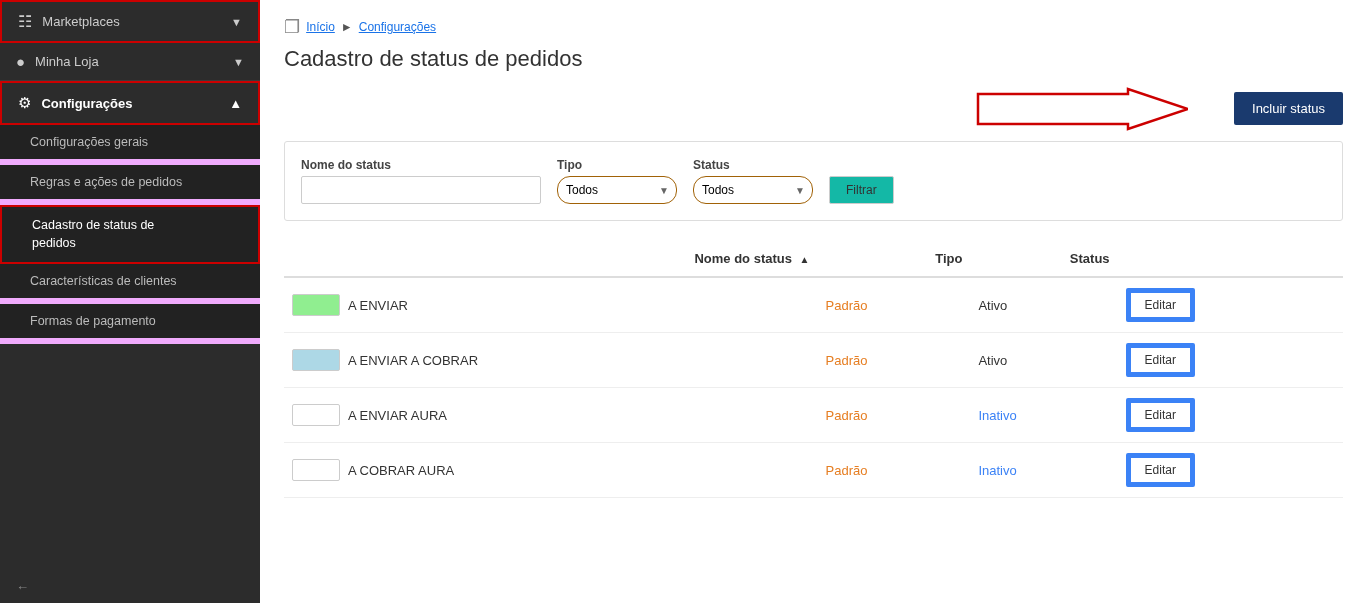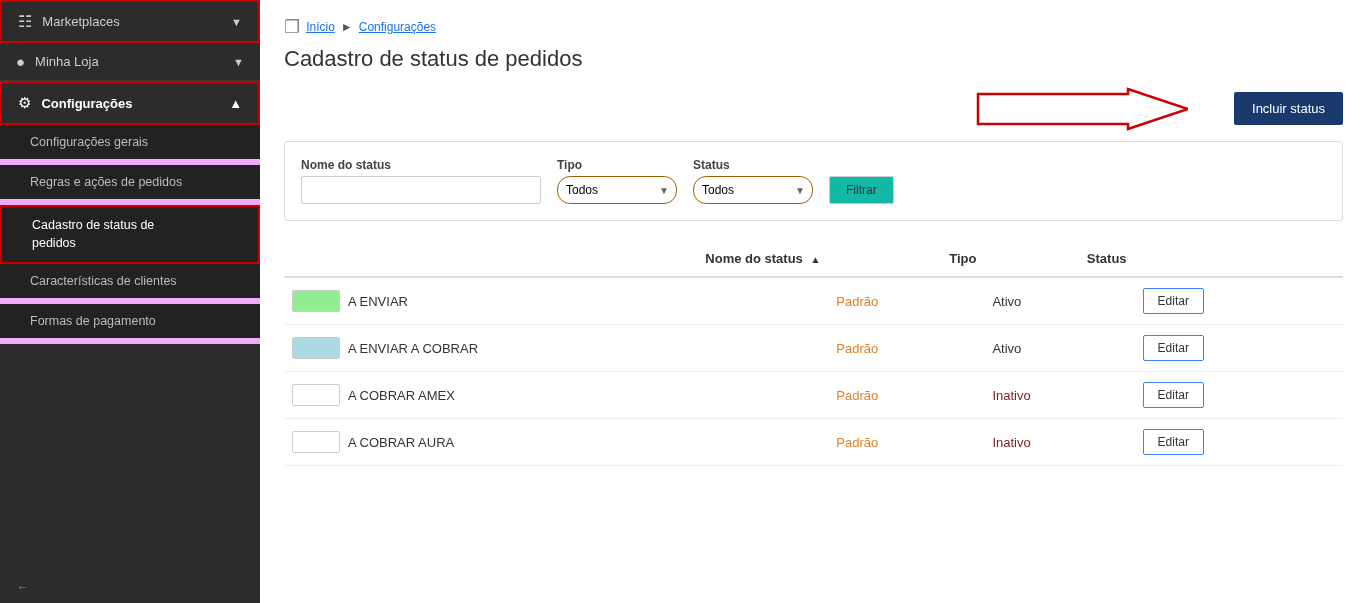--- a/index.html
+++ b/index.html
@@ -176,24 +176,24 @@
       height: 22px;
       border: 1px solid #ccc;
       border-radius: 2px;
       vertical-align: middle;
       margin-right: 8px;
     }
     .td-name { display: flex; align-items: center; }
     .status-name { color: #333; font-size: 13px; }
     .tipo-text { color: #e67e22; font-size: 13px; }
     .status-ativo { color: #333; font-size: 13px; }
-    .status-inativo { color: #7f1d1d; font-size: 13px; }
+    .status-inativo { color: #3b82f6; font-size: 13px; }
     .edit-btn {
       padding: 5px 14px;
-      border: 1px solid #3b82f6;
+      border: 5px solid #3b82f6;
       background: #fff;
       border-radius: 2px;
       font-size: 12px;
       cursor: pointer;
       color: #333;
     }
 
     
     .scroll-area {
       overflow-x: auto;
@@ -350,21 +350,21 @@
       <span class="status-ativo">Ativo</span>
     </td>
     <td>
       <button class="edit-btn">Editar</button>
     </td>
   </tr>
             <tr>
     <td>
       <div class="td-name">
         <span class="color-swatch" style="background:#ffffff;"></span>
-        <span class="status-name">A COBRAR AMEX</span>
+        <span class="status-name">A ENVIAR AURA</span>
       </div>
     </td>
     <td>
       <span class="tipo-text">Padrão</span>
     </td>
     <td>
       <span class="status-inativo">Inativo</span>
     </td>
     <td>
       <button class="edit-btn">Editar</button>

